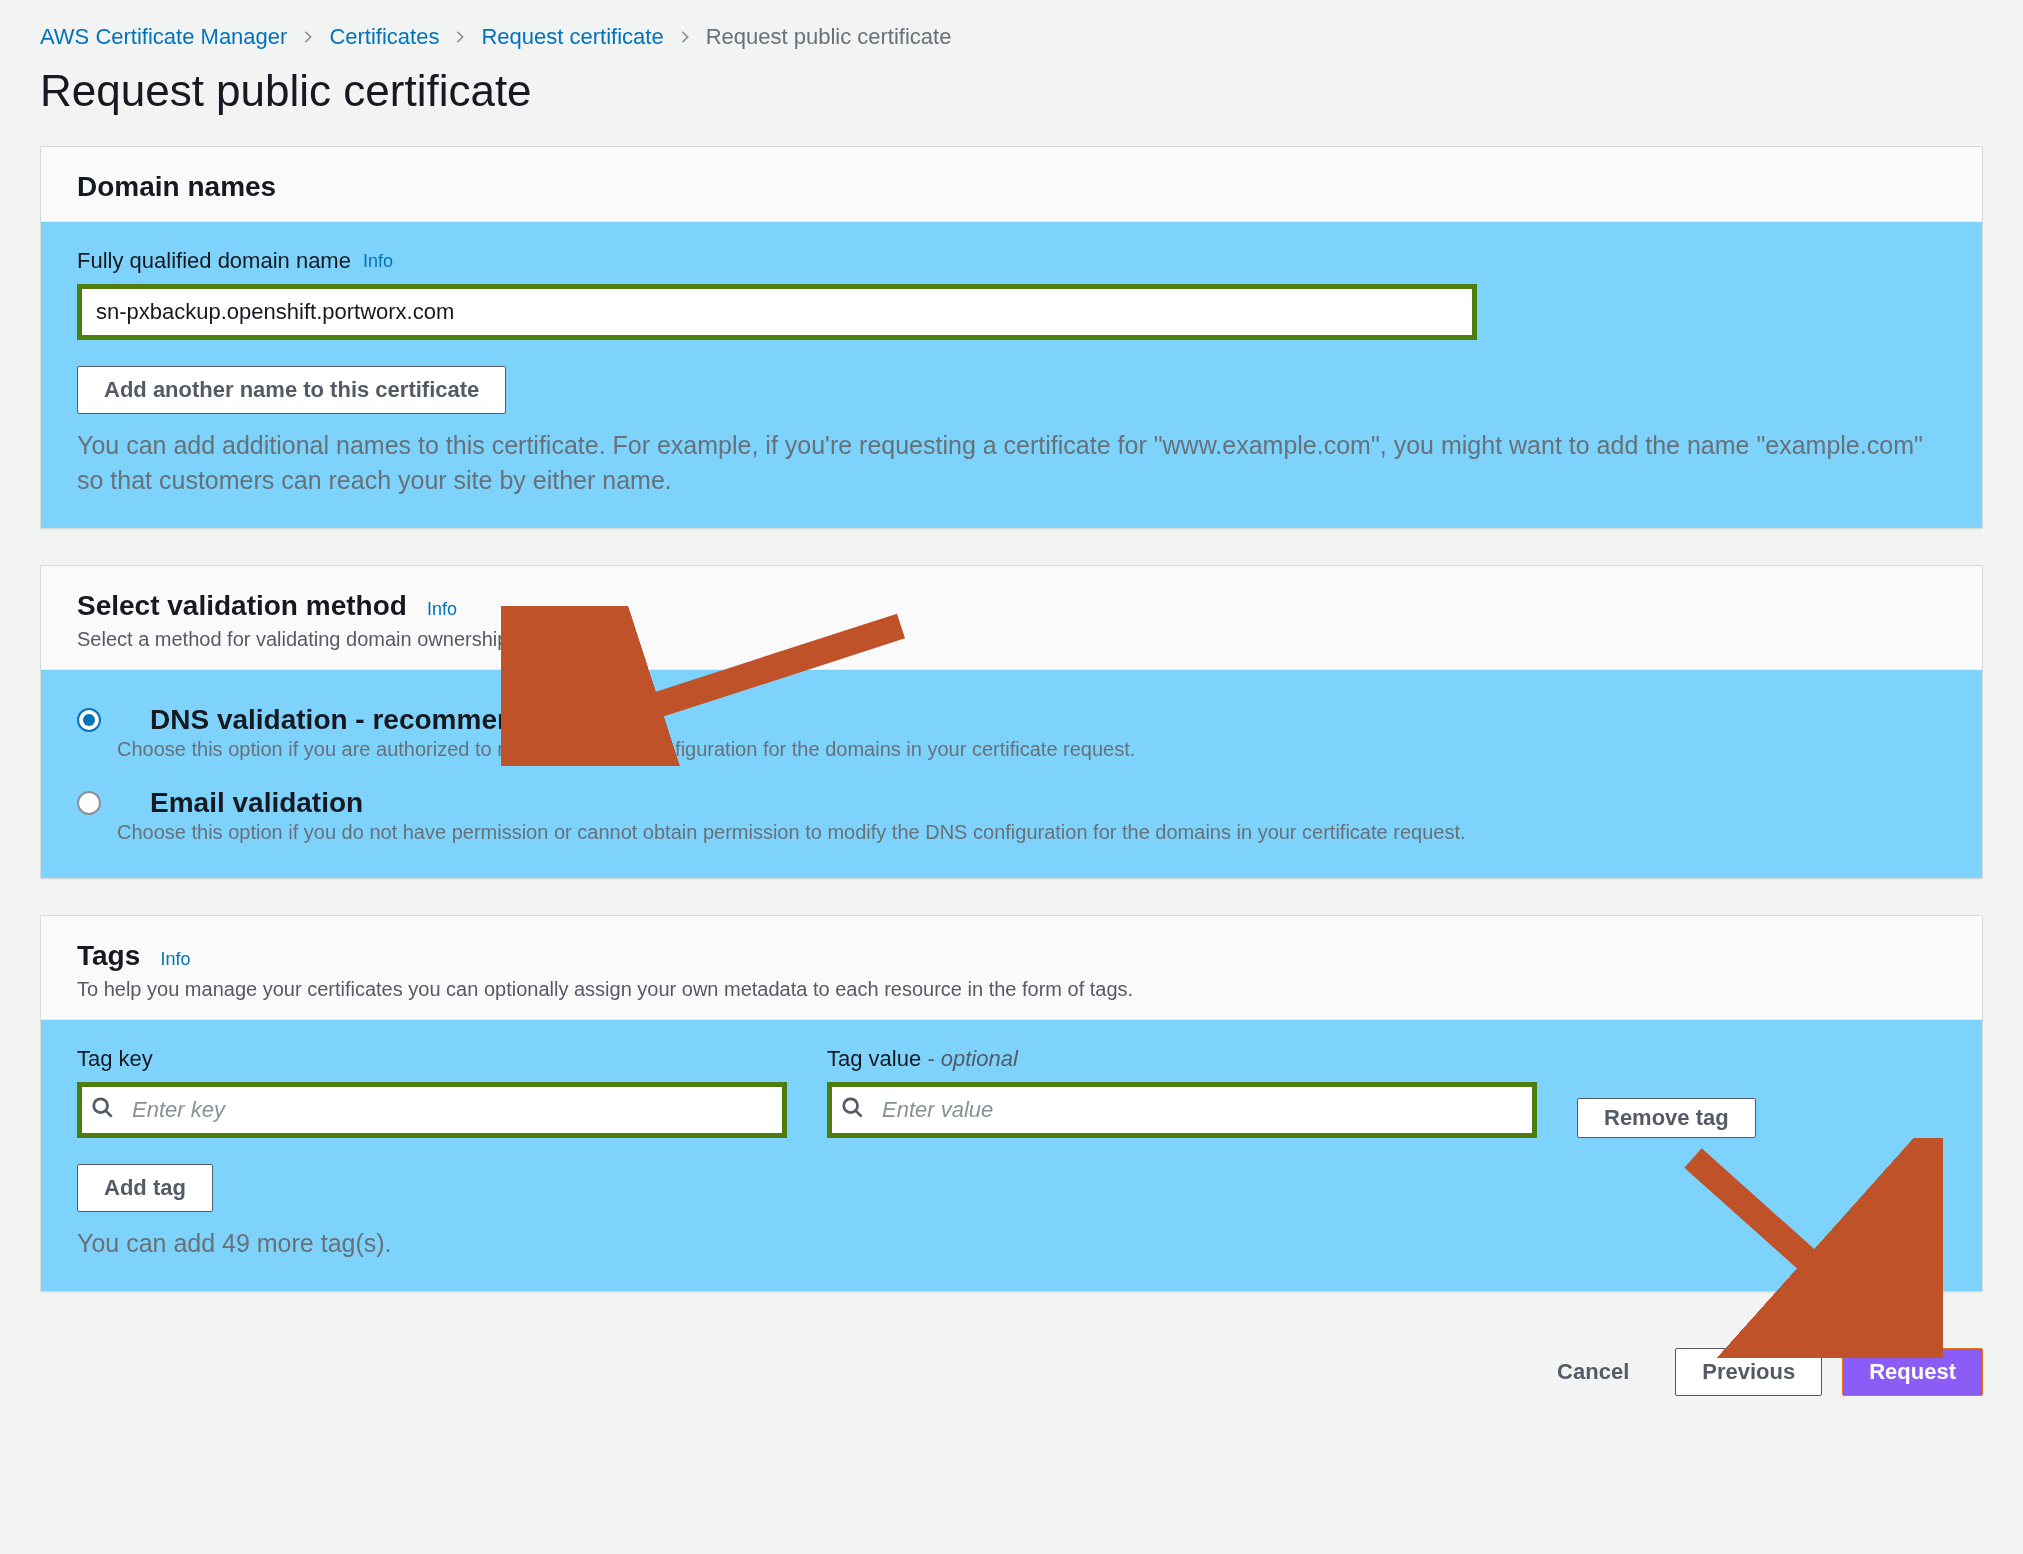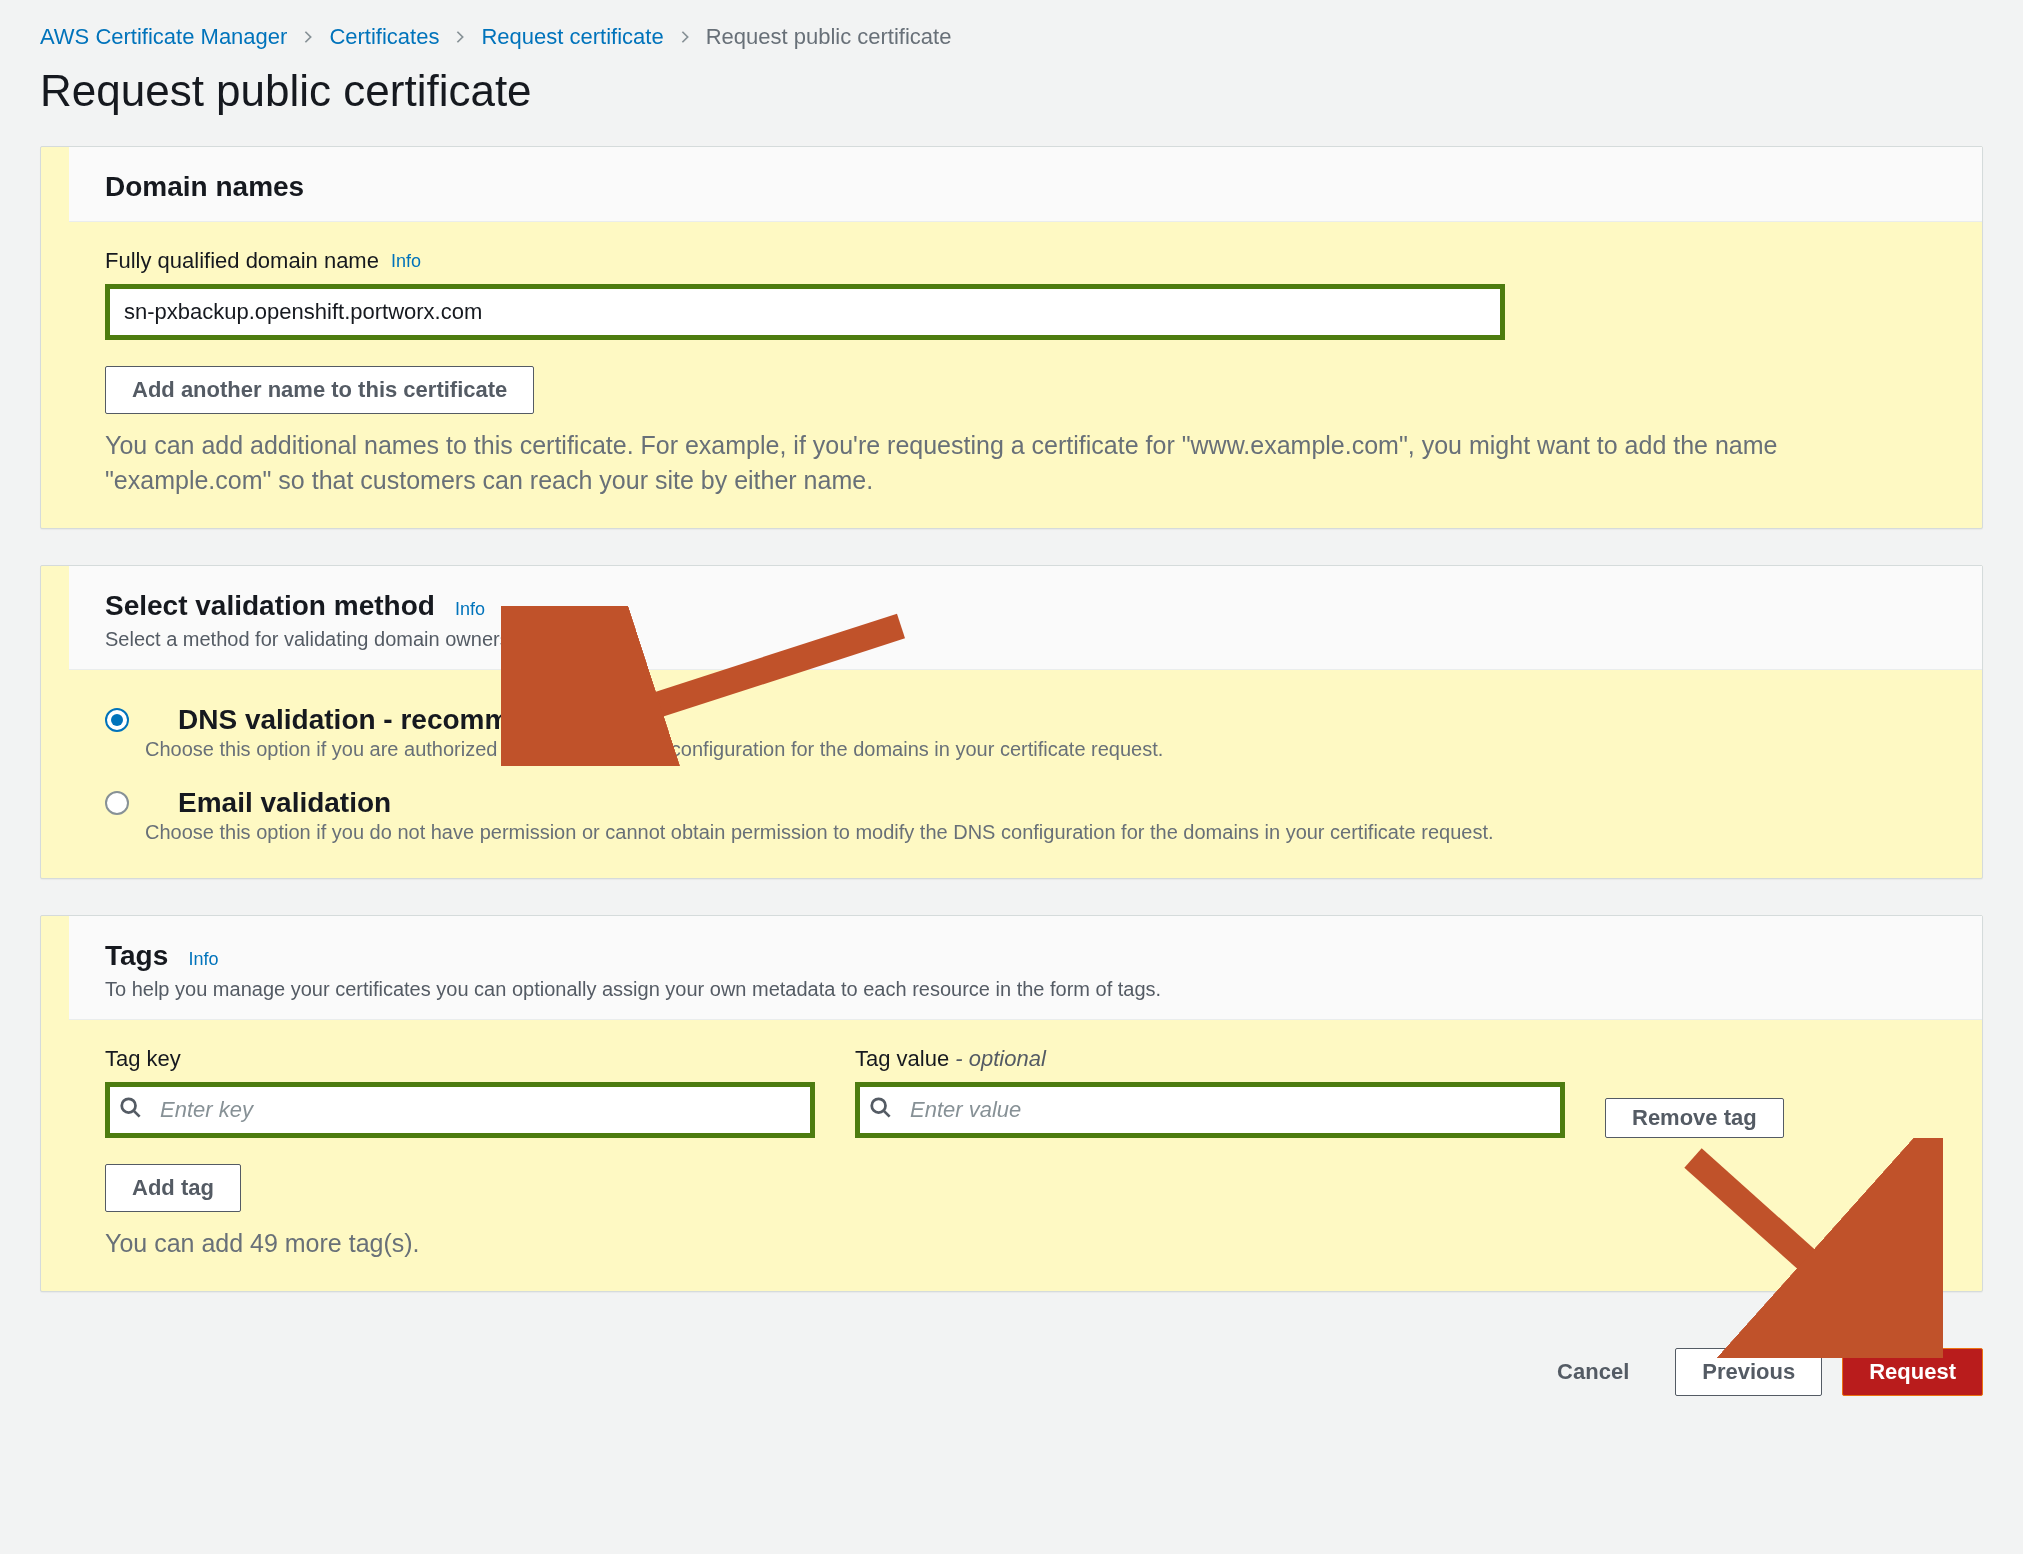--- a/index.html
+++ b/index.html
@@ -35,26 +35,25 @@
   }
   .breadcrumb .sep svg { width:14px; height:14px; display:block; }
   h1.page-title {
     font-size: 44px;
     font-weight: 400;
     margin: 6px 0 30px 0;
     color: #16191f;
   }
   
   .panel {
-    background: #fef9c3;
+    background: #7dd3fc;
     border: 1px solid #d5dbdb;
     border-radius: 2px;
     margin-bottom: 36px;
     box-shadow: 0 1px 1px rgba(0,0,0,0.04);
-    padding-left: 28px;
   }
   .panel-header {
     padding: 24px 36px 18px 36px;
     background: #fafafa;
     border-bottom: 1px solid #eaeded;
   }
   .panel-header h2 {
     font-size: 28px;
     font-weight: 700;
     margin: 0;
@@ -104,21 +103,21 @@
     padding: 10px 26px;
     font-size: 22px;
     font-weight: 700;
     border-radius: 2px;
     cursor: pointer;
     background: #fff;
     border: 1px solid #545b64;
     color: #545b64;
   }
   .btn.primary {
-    background: #b91c1c;
+    background: #8b5cf6;
     border-color: #ec7211;
     color: #fff;
   }
   .btn.link {
     border: none;
     background: none;
     color: #545b64;
     font-weight: 700;
   }
   .help-text {

